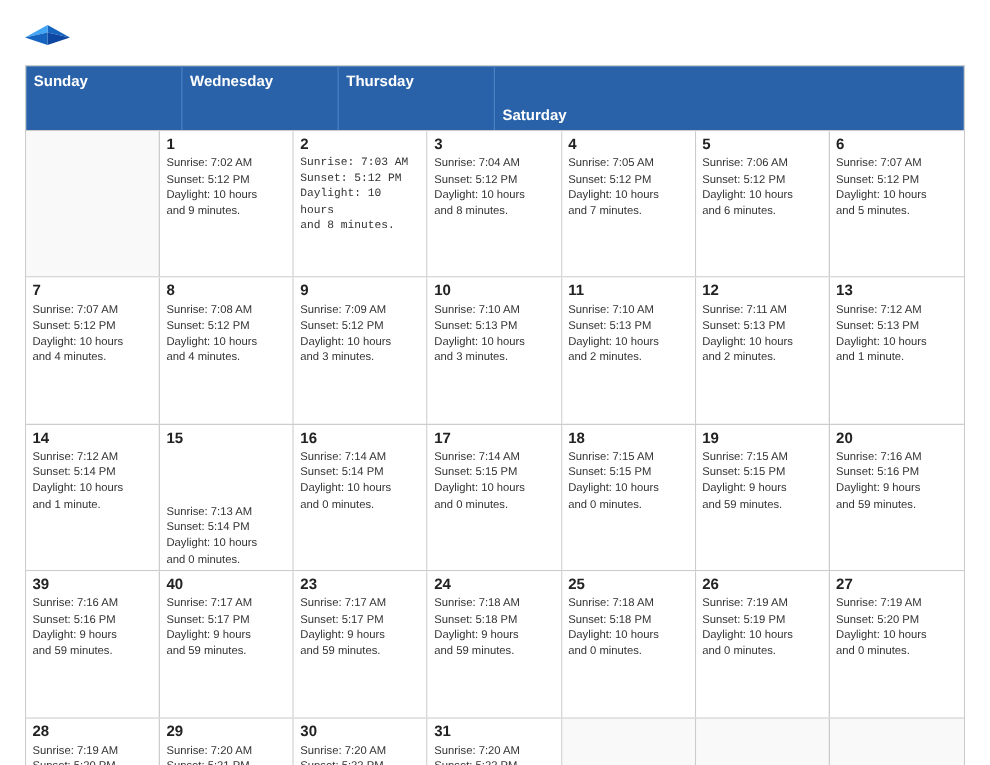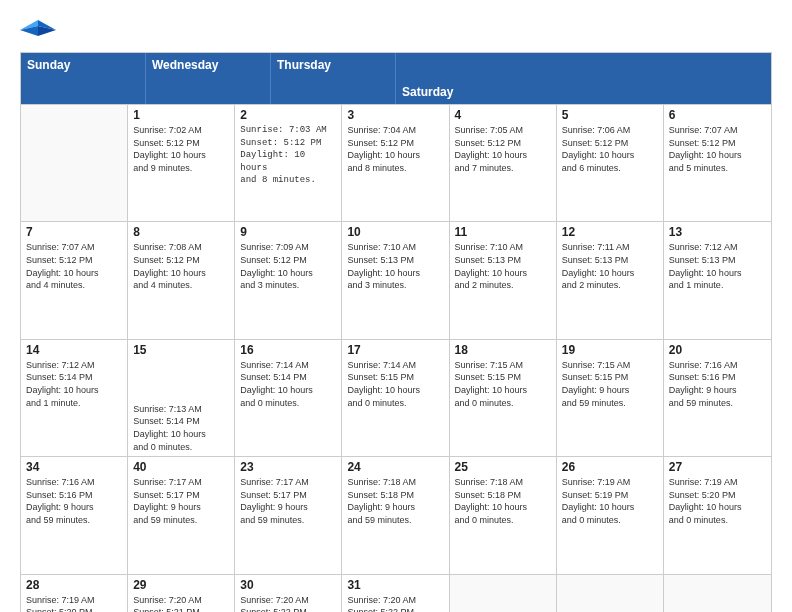--- a/index.html
+++ b/index.html
@@ -285,21 +285,21 @@
           <div class="cal-cell">
             <div class="day-num">20</div>
             <div class="cell-info" style="white-space: pre-line;">Sunrise: 7:16 AM
 Sunset: 5:16 PM
 Daylight: 9 hours
 and 59 minutes.</div>
           </div>
         </div>
         <div class="cal-row">
           <div class="cal-cell">
-            <div class="day-num">34</div>
+            <div class="day-num">39</div>
             <div class="cell-info" style="white-space: pre-line;">Sunrise: 7:16 AM
 Sunset: 5:16 PM
 Daylight: 9 hours
 and 59 minutes.</div>
           </div>
           <div class="cal-cell">
             <div class="day-num">40</div>
             <div class="cell-info" style="white-space: pre-line;">Sunrise: 7:17 AM
 Sunset: 5:17 PM
 Daylight: 9 hours

